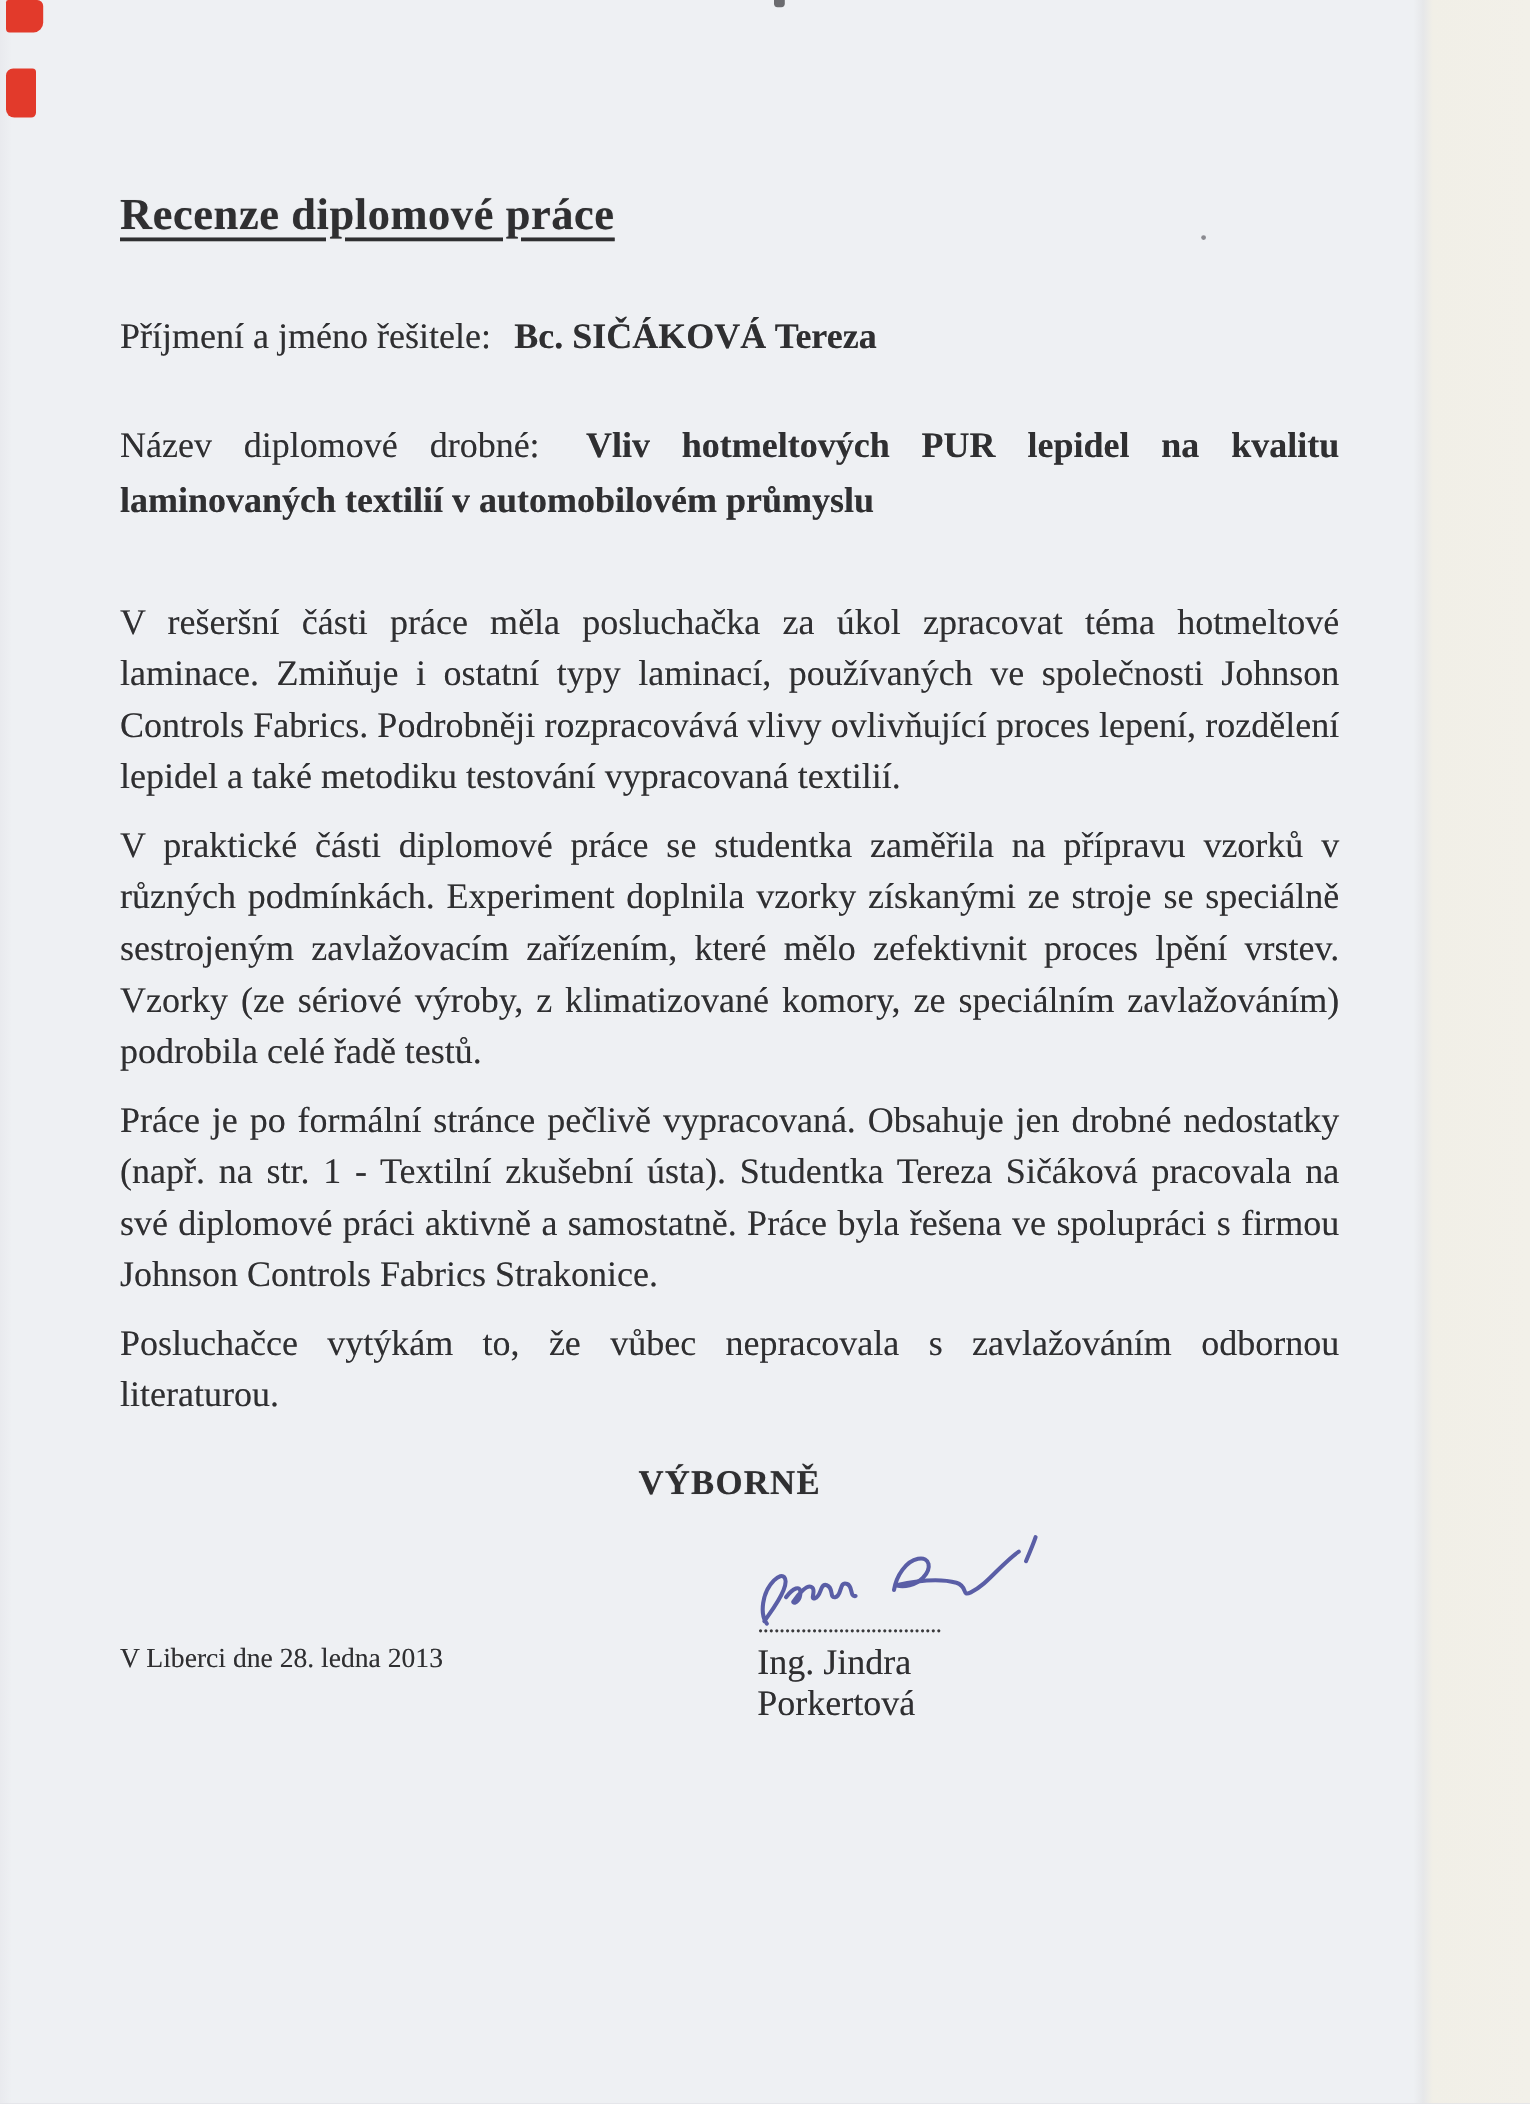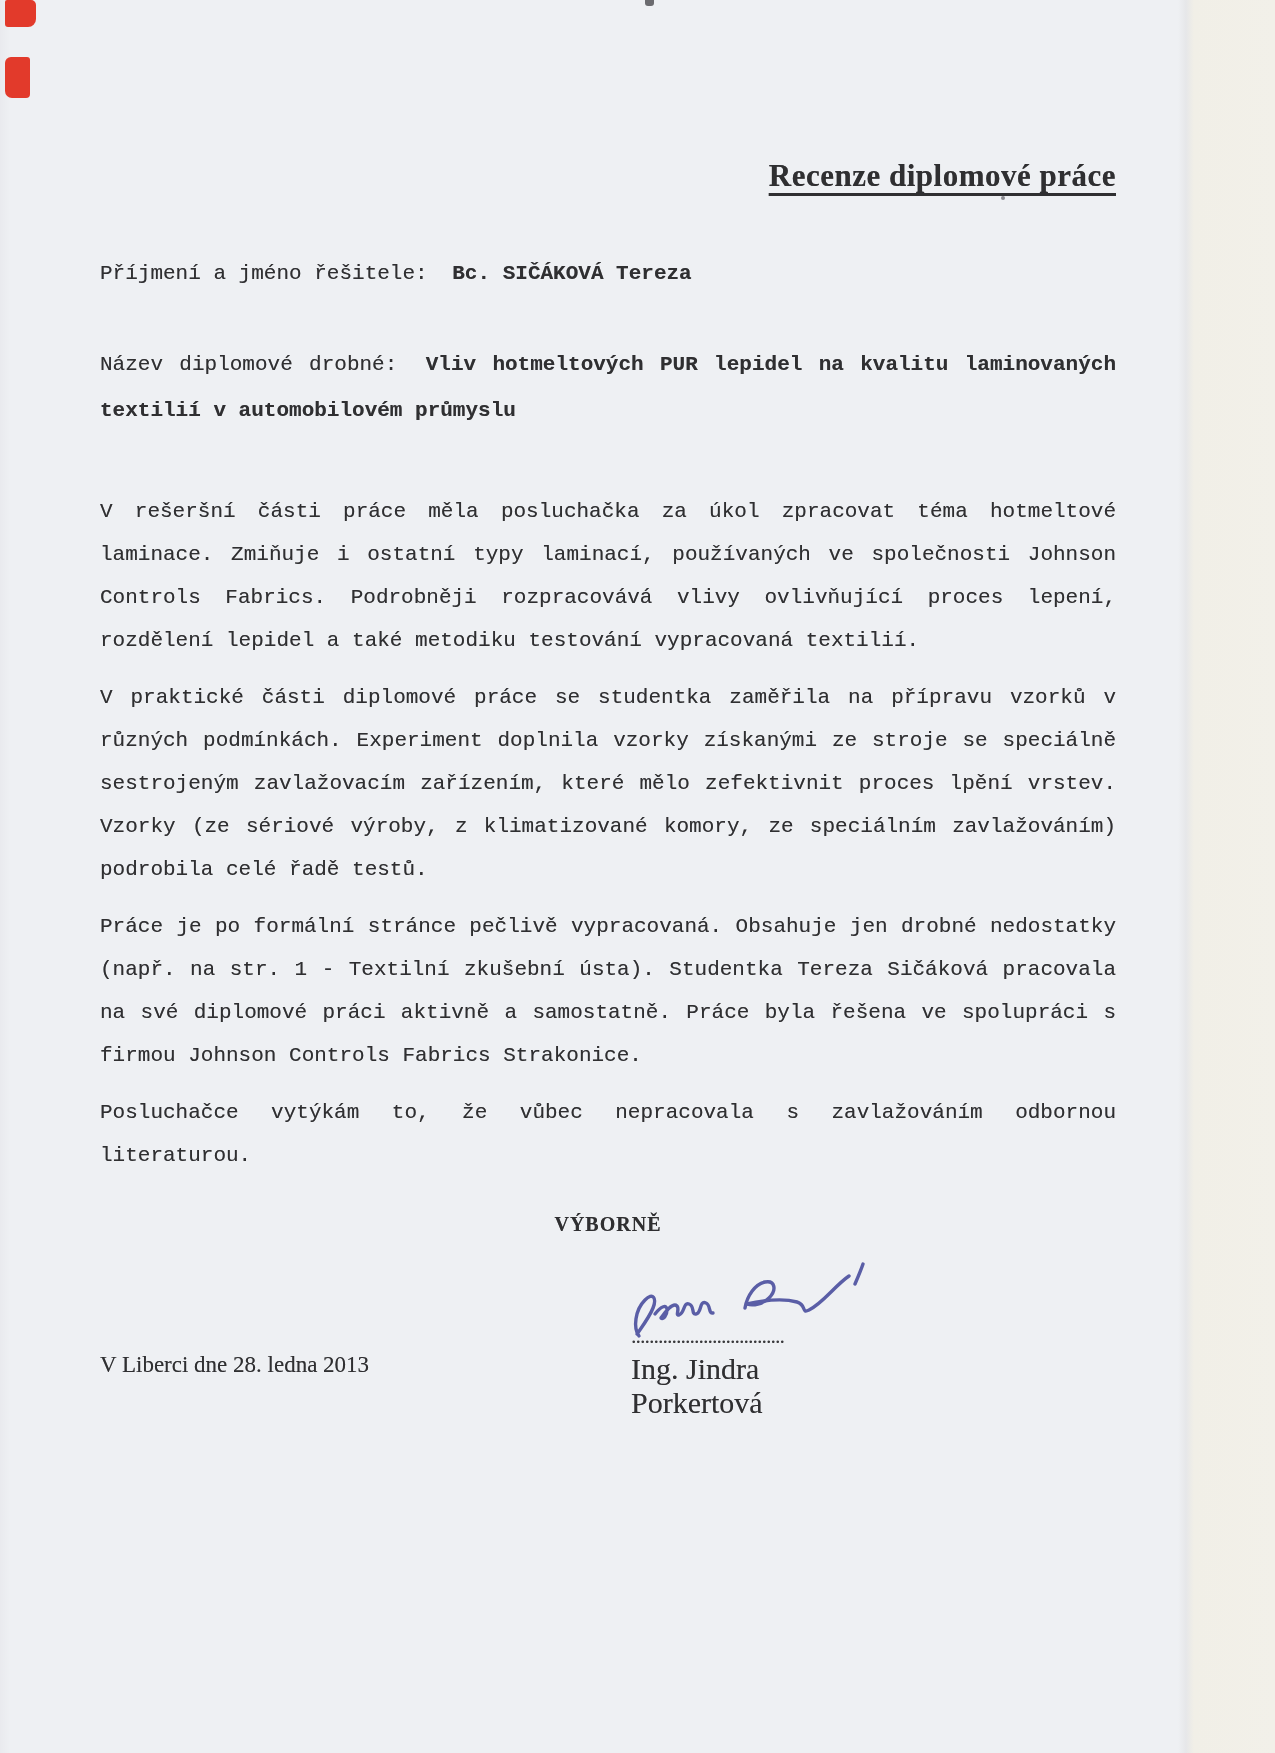--- a/index.html
+++ b/index.html
@@ -12,50 +12,49 @@
       linear-gradient(90deg,#e9eaee 0px,#eef0f3 10px,#eef0f3 1178px,#e6e7e9 1186px,#f1efe7 1194px,#f2f0e9 1275px),
       #eef0f3;
     font-family:"Liberation Serif","DejaVu Serif",serif;
     color:#2f2f31;
   }
   .content{
     position:absolute;left:100px;top:0;width:1016px;
   }
   .doc-title{
     margin-top:158px;
-    text-align:right;
-    font-size:31px;
+    text-align:left;
+    font-size:37px;
     font-weight:bold;
     text-decoration:underline;
     text-decoration-thickness:3px;
     text-underline-offset:7px;
     letter-spacing:0.5px;
     text-shadow:0 0 0.6px rgba(45,45,48,0.55);
   }
   .line,.para{
-    font-size:21px;
+    font-size:30px;
     line-height:43px;
     text-shadow:0 0 0.5px rgba(45,45,48,0.45);
-    font-family:Liberation Mono, monospace;
   }
   .author-line{margin-top:58px;}
   .thesis-line{margin-top:47px;line-height:46px;text-align:justify;}
   .bold{font-weight:bold;}
   .label{margin-right:12px;}
   .para{
     text-align:justify;
     -moz-text-align-last:left;
     text-align-last:left;
     margin:0 0 14px 0;
   }
   .para.first{margin-top:56px;}
   .grade{
     margin-top:36px;
     text-align:center;
-    font-size:20px;
+    font-size:29px;
     font-weight:bold;
     letter-spacing:1px;
     text-shadow:0 0 0.6px rgba(45,45,48,0.55);
   }
   .footer{
     margin-top:22px;
     display:flex;
     justify-content:space-between;
     align-items:flex-end;
     gap:18px;

